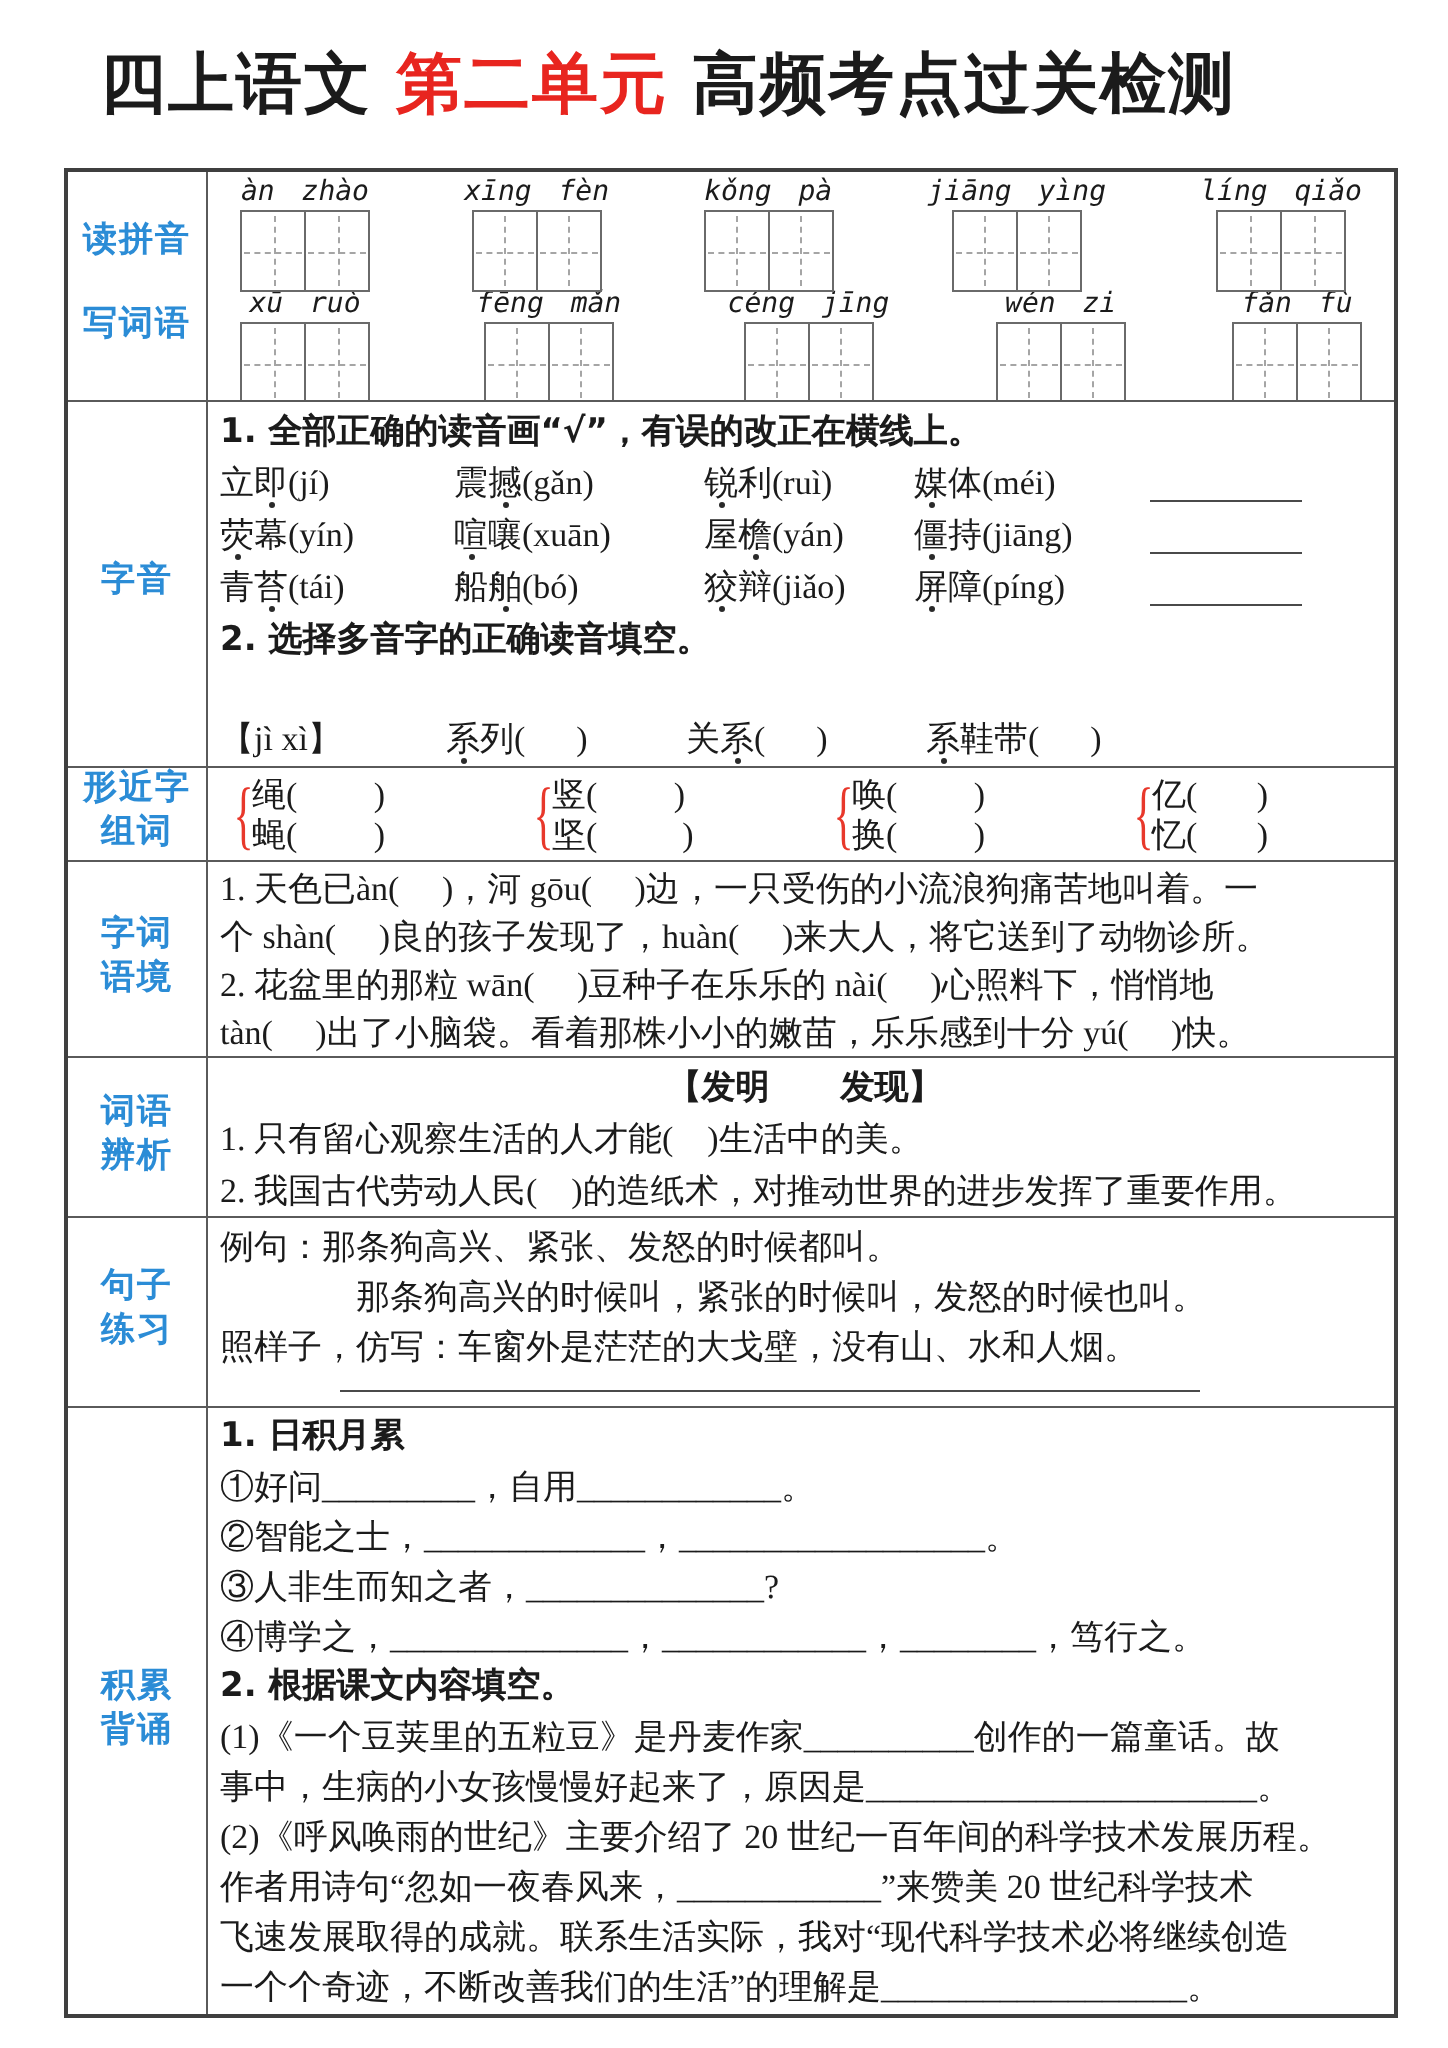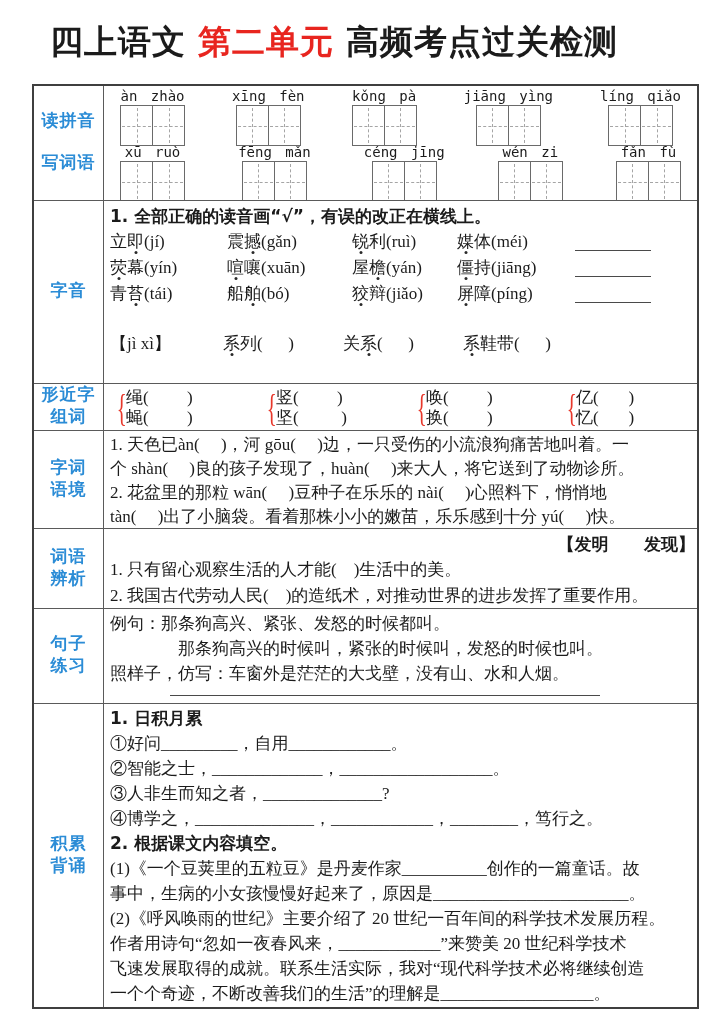--- a/index.html
+++ b/index.html
@@ -33,21 +33,21 @@
   .lab.wide-gap{gap:22px;}
   .lab .l{line-height:20px;white-space:pre;}
   .con{
     border-bottom:1px solid #5a5a5a;overflow:hidden;font-size:17px;
     padding:2px 2px 12px 6px;
   }
   .row-last{border-bottom:none;}
   
   .con.pinyin-con{padding:3px 0 0 0;}
   .prow{display:flex;justify-content:space-between;padding:0 16px 0 16px;height:56px;}
-  .punit{display:flex;flex-direction:column;align-items:center;}
+  .punit{display:flex;flex-direction:column;align-items:center;font-style:italic;}
   .ptext{font-family:"DejaVu Sans Mono",monospace;font-size:14px;height:15px;line-height:15px;white-space:pre;word-spacing:5px;}
   .pair{display:flex;margin-top:1px;}
   .cellq{width:31px;height:39px;border:1px solid #6a6a6a;position:relative;background:#fff;}
   .cellq + .cellq{border-left:none;}
   .cellq::before{content:"";position:absolute;left:50%;top:2px;bottom:2px;border-left:1px dashed #a5a5a5;}
   .cellq::after{content:"";position:absolute;top:50%;left:1px;right:1px;border-top:1px dashed #a5a5a5;}
   
   .tline{line-height:26px;white-space:pre;display:block;}
   .boldline{font-weight:bold;font-family:"DejaVu Sans","Liberation Sans",sans-serif;}
   .wline{line-height:26px;display:flex;align-items:baseline;white-space:pre;}
@@ -64,21 +64,21 @@
   .brace{
     color:#e8382b;font-size:38px;line-height:38px;width:12px;flex:none;
     transform:scaleX(0.55);text-align:center;
     font-family:"Liberation Serif",serif;font-weight:normal;
   }
   .xcol{display:flex;flex-direction:column;}
   .xcol .xw{line-height:20px;white-space:pre;}
   
   .zline{display:block;line-height:24px;white-space:pre;}
   
-  .cheader{text-align:right;font-weight:bold;line-height:26px;white-space:pre;display:block;font-family:"DejaVu Sans","Liberation Sans",sans-serif;}
+  .cheader{text-align:center;font-weight:bold;line-height:26px;white-space:pre;display:block;font-family:"DejaVu Sans","Liberation Sans",sans-serif;}
   .cline{display:block;line-height:26px;white-space:pre;}
   
   .jline{display:block;line-height:25px;white-space:pre;}
   .indent{padding-left:68px;}
   .ansline{width:430px;border-bottom:1.5px solid #4a4a4a;height:0;margin:9px 0 0 60px;}
   
   .ktitle{line-height:25px;font-weight:bold;white-space:pre;display:block;font-family:"DejaVu Sans","Liberation Sans",sans-serif;}
   .kline{display:block;line-height:25px;white-space:pre;}
 </style>
 </head>
@@ -190,20 +190,21 @@
       <span class="w cw4"><span></span><span class="dt">僵</span><span>持(jiāng)</span></span>
       <span class="blank"></span>
     </div>
     <div class="wline">
       <span class="w cw1"><span>青</span><span class="dt">苔</span><span>(tái)</span></span>
       <span class="w cw2"><span>船</span><span class="dt">舶</span><span>(bó)</span></span>
       <span class="w cw3"><span></span><span class="dt">狡</span><span>辩(jiǎo)</span></span>
       <span class="w cw4"><span></span><span class="dt">屏</span><span>障(píng)</span></span>
       <span class="blank"></span>
     </div>
+    <span class="tline boldline">2. 选择多音字的正确读音填空。</span>
     <div class="wline">
       <span class="bk">【jì xì】</span>
       <span class="mi"><span></span><span class="dt">系</span><span>列(      )</span></span>
       <span class="mi"><span>关</span><span class="dt">系</span><span>(      )</span></span>
       <span class="mi"><span></span><span class="dt">系</span><span>鞋带(      )</span></span>
     </div>
     <div class="wline">
       <span class="bk">【què qiǎo】</span>
       <span class="mi"><span>麻</span><span class="dt">雀</span><span>(      )</span></span>
       <span class="mi"><span>孔</span><span class="dt">雀</span><span>(      )</span></span>

